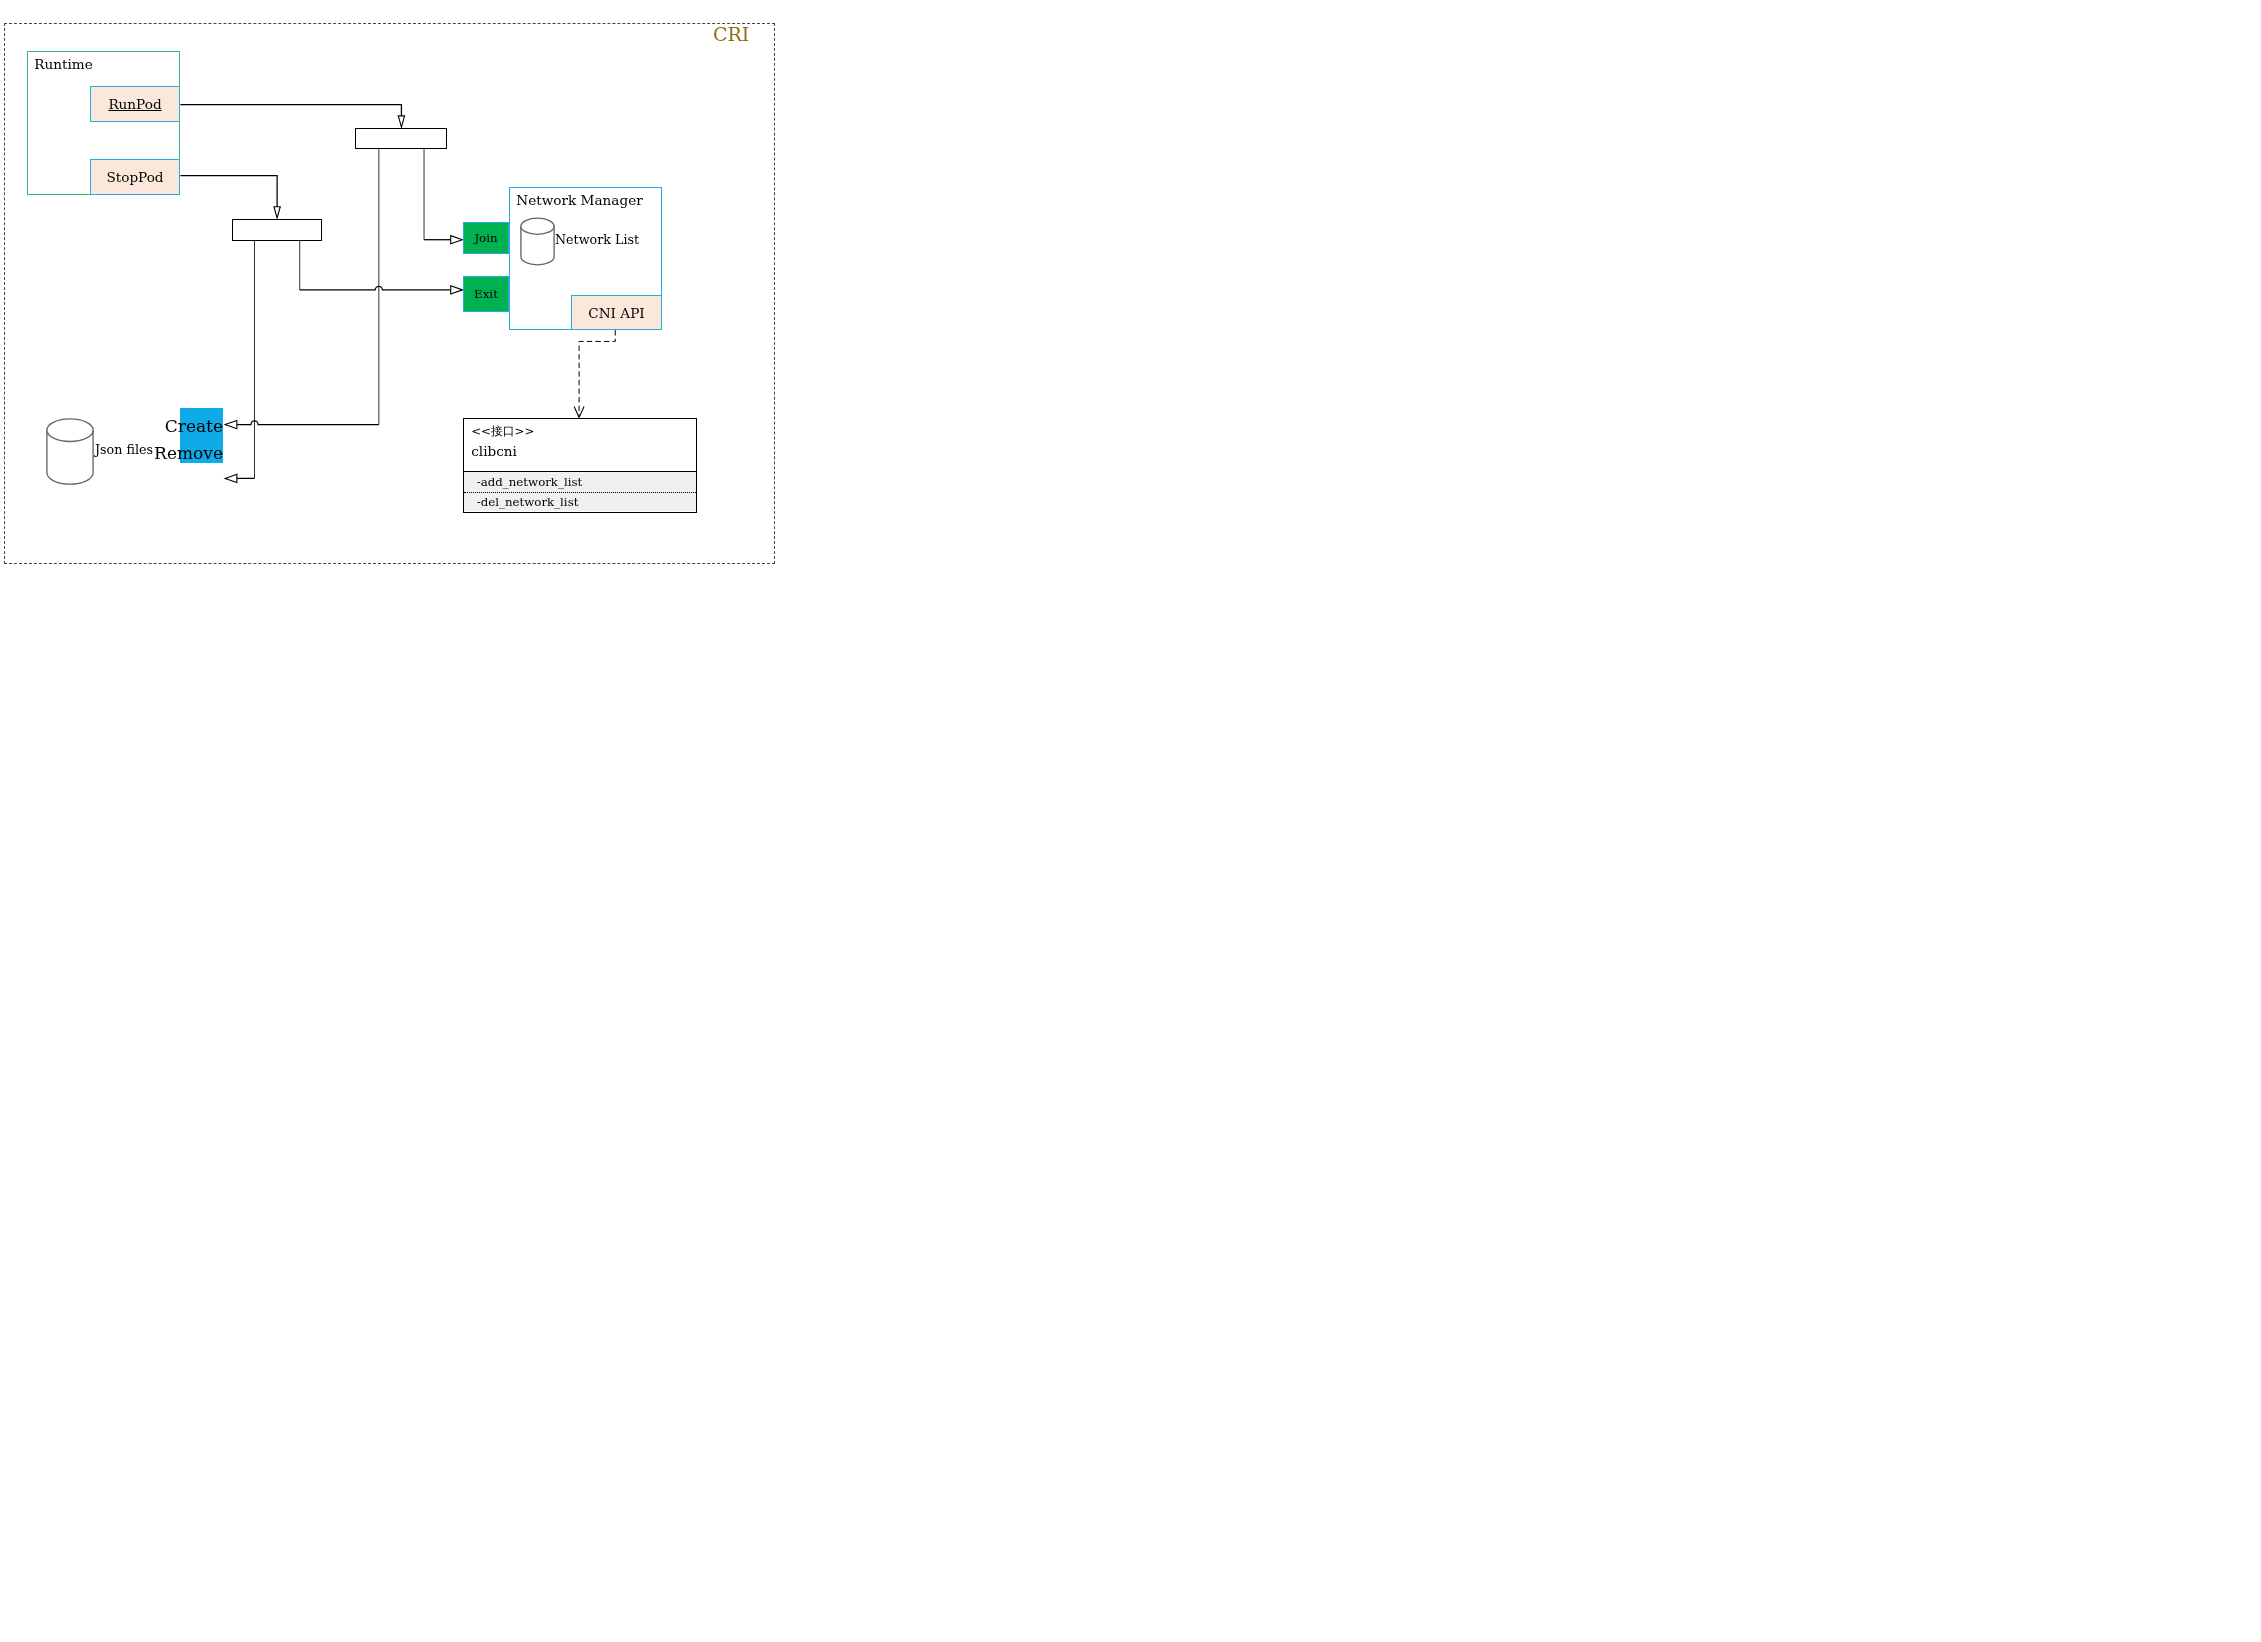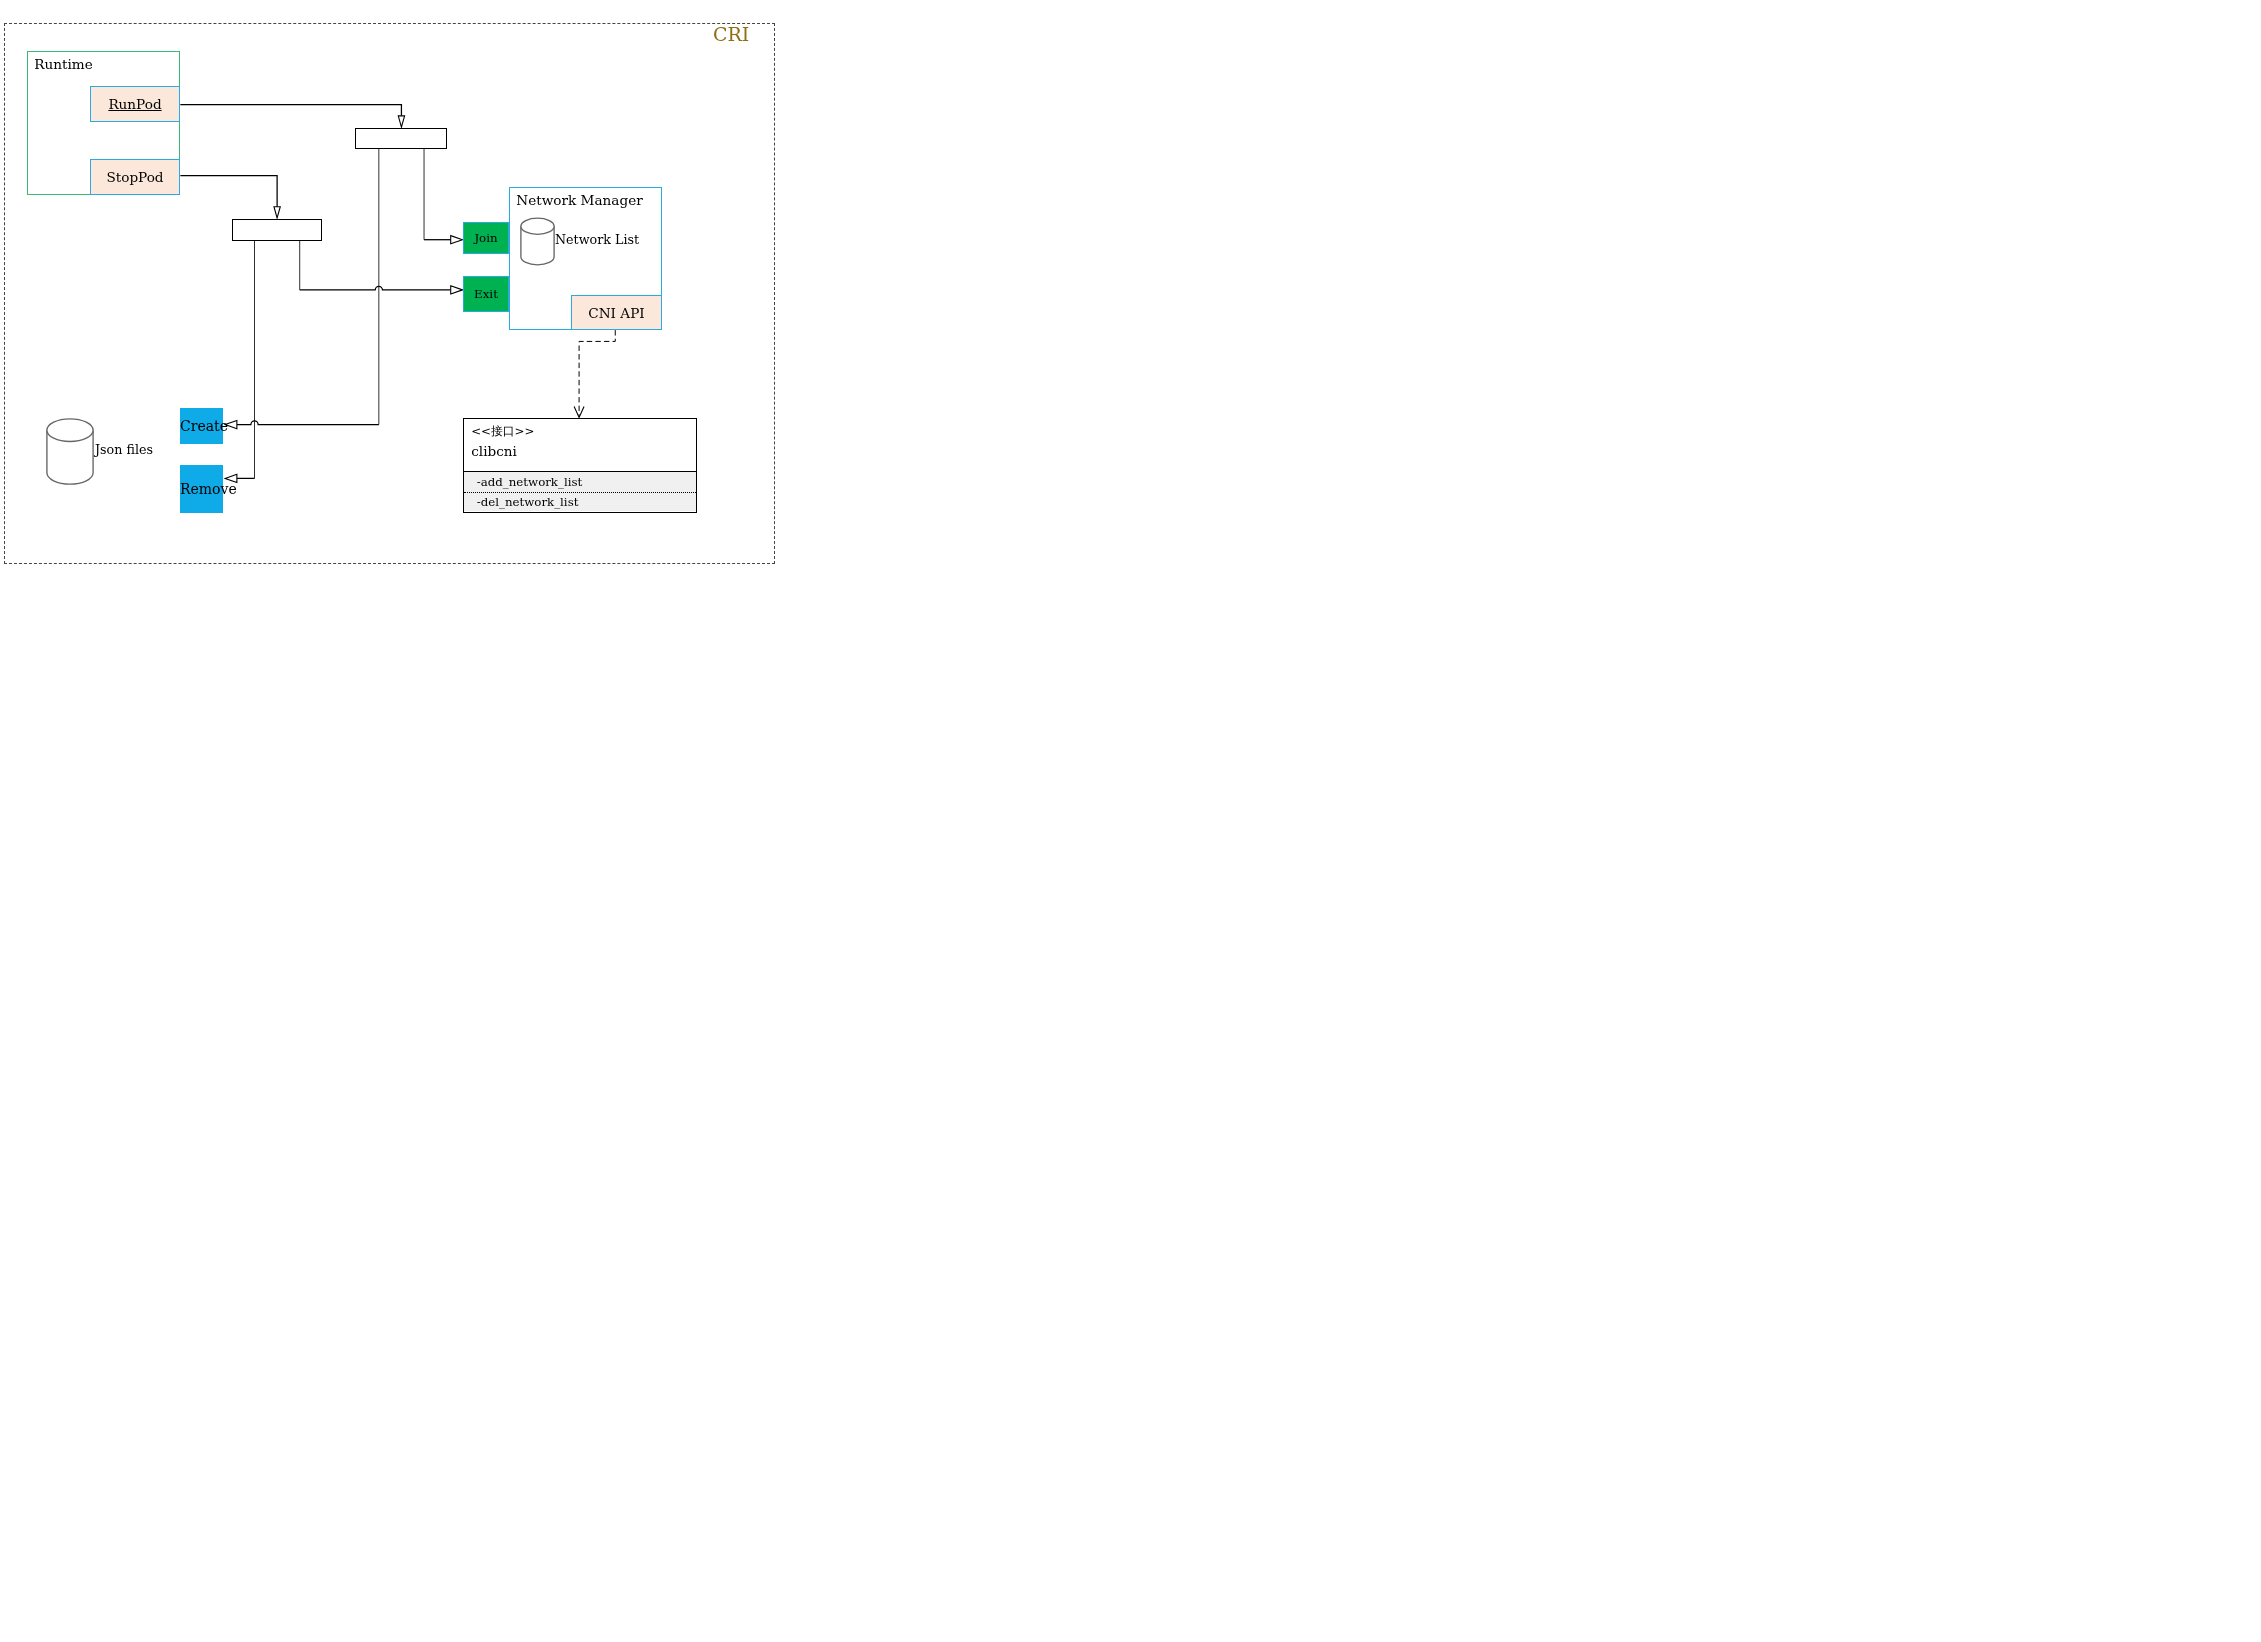--- a/index.html
+++ b/index.html
@@ -30,23 +30,23 @@
   .peach-btn{position:absolute;background:var(--peach_fill);border:0.5px solid var(--blue_border);
     display:flex;align-items:center;justify-content:center;font-size:13.6px;z-index:3;}
   .runpod{left:90px;top:66px;width:90px;height:36px;text-decoration:underline;}
   .stoppod{left:90px;top:139px;width:90px;height:36px;}
   .cniapi{left:571px;top:275px;width:91px;height:35px;}
   .green-btn{position:absolute;background:var(--green_fill);border:0.5px solid var(--blue_border);
     display:flex;align-items:center;justify-content:center;font-size:11.8px;z-index:3;}
   .join{left:463px;top:202px;width:46px;height:32px;}
   .exit{left:463px;top:256px;width:46px;height:36px;}
   .blue-btn{position:absolute;background:var(--blue_fill);border:none;
-    display:flex;align-items:center;justify-content:flex-start;font-size:14px;z-index:3;}
+    display:flex;align-items:center;justify-content:flex-end;font-size:17px;z-index:3;}
   .create{left:180px;top:388px;width:43px;height:36px;}
-  .remove{left:180px;top:445px;width:43px;height:48px;}
+  .remove{left:180px;top:423px;width:43px;height:20px;}
   .junction{position:absolute;background:#fff;border:1.4px solid var(--line_color);z-index:2;}
   .junction-a{left:355px;top:108px;width:92px;height:21px;}
   .junction-b{left:232px;top:199px;width:90px;height:22px;}
   .cyl{position:absolute;z-index:3;}
   .cyl-cp{left:46px;top:398px;}
   .cyl-nm{left:520px;top:197px;}
   .cyl-shape{stroke:var(--cylinder_stroke);stroke-width:3;fill:#fff;}
   .store-label{position:absolute;font-size:12.7px;line-height:1.1;white-space:nowrap;z-index:3;}
   .lbl-json{left:95px;top:423px;}
   .lbl-netlist{left:555px;top:213px;}

